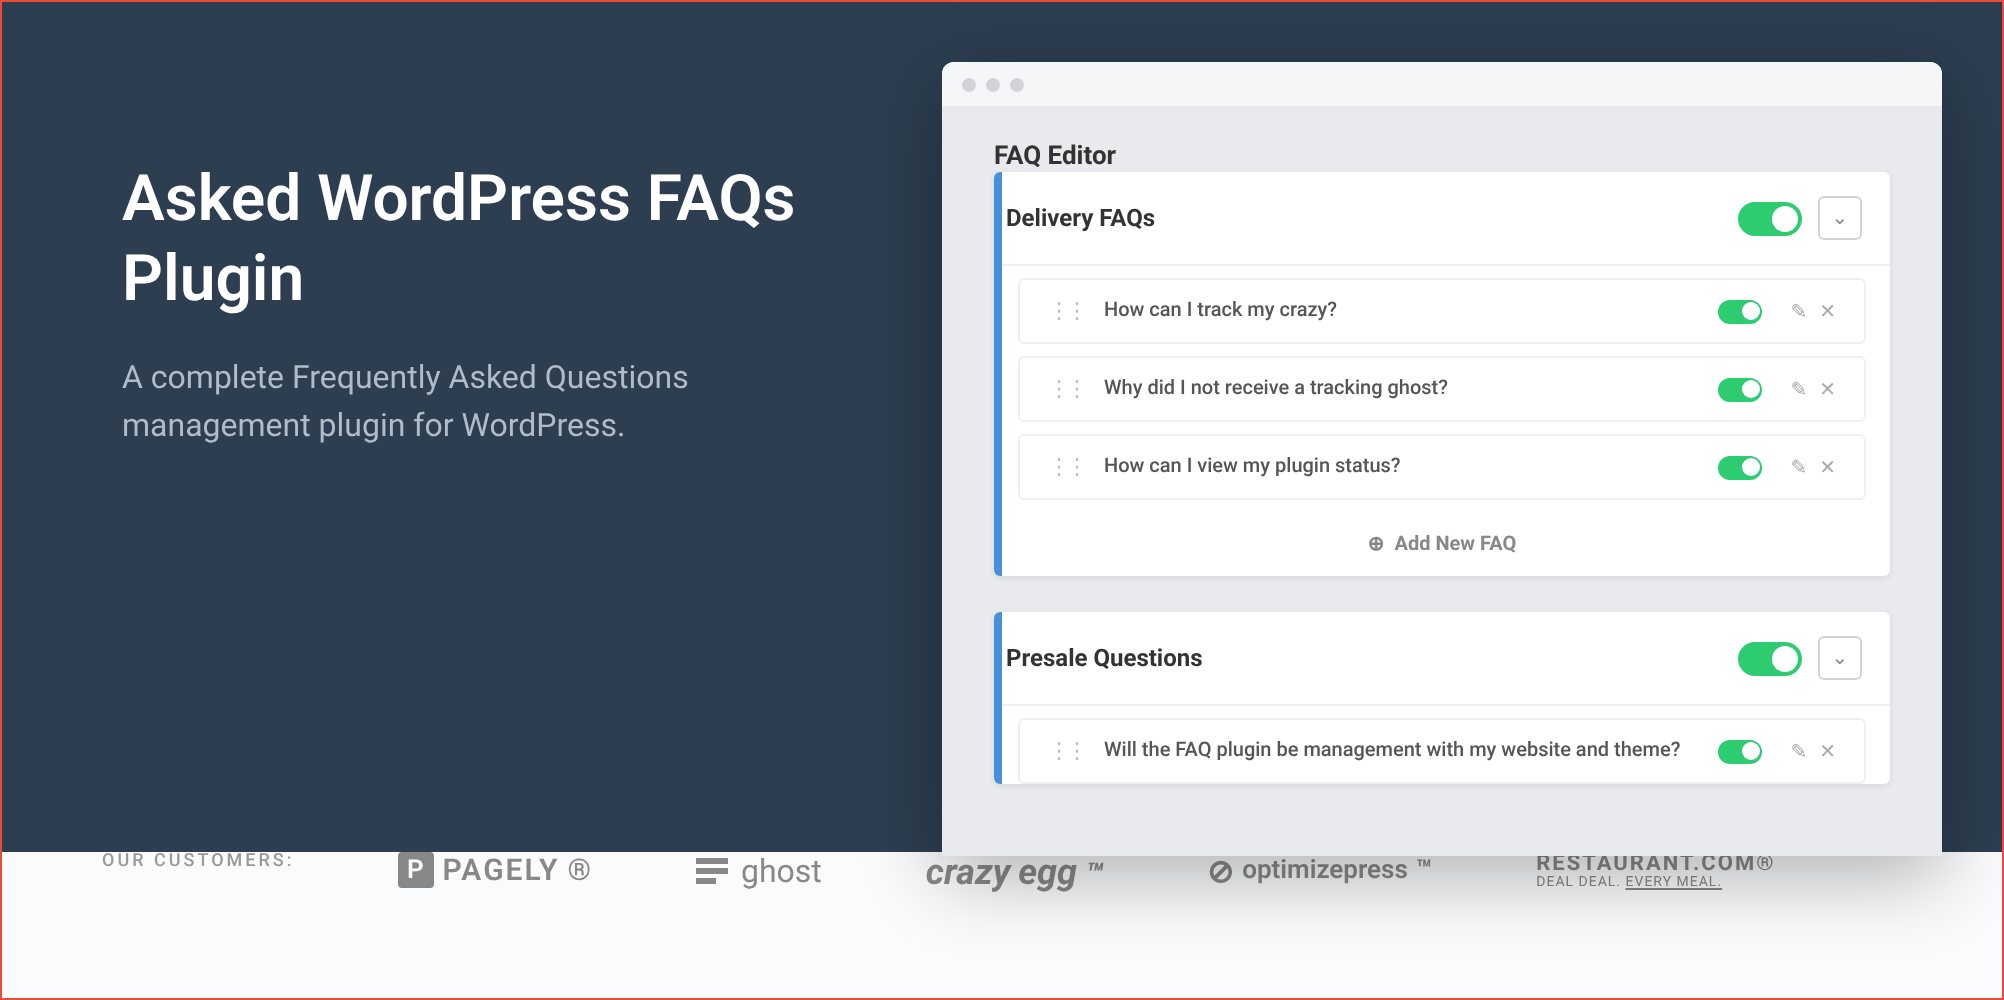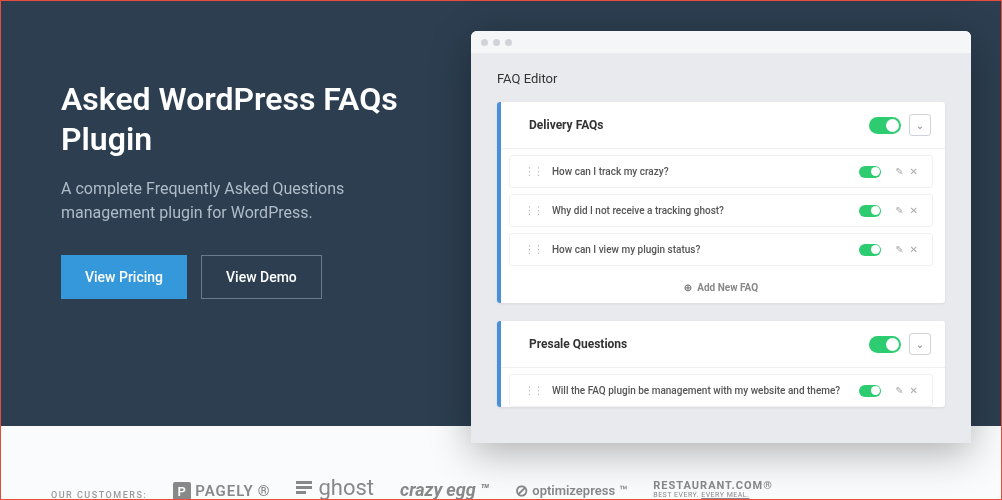--- a/index.html
+++ b/index.html
@@ -9,64 +9,60 @@
 .hero-left h1{font-size:32px;font-weight:600;line-height:1.25;margin-bottom:18px}
 .hero-left p{color:#b0bcc8;font-size:16px;line-height:1.5;margin-bottom:30px}
 .btns{display:flex;gap:14px}
 .btn{display:inline-flex;align-items:center;justify-content:center;height:44px;padding:0 24px;font-size:14px;font-weight:500;cursor:pointer;border:none}
 .btn-primary{background:#3498db;color:#fff}
 .btn-secondary{background:transparent;color:#fff;border:1px solid #6b7a8a}
 .editor{position:absolute;right:30px;top:30px;width:500px;background:#e8eaed;border-radius:6px 6px 0 0;box-shadow:0 10px 40px rgba(0,0,0,.3);overflow:hidden}
 .editor-bar{height:22px;background:#f5f6f7;display:flex;align-items:center;padding-left:10px;gap:5px}
 .dot{width:7px;height:7px;border-radius:50%;background:#d0d3d8}
 .editor-body{padding:18px 26px}
-.editor-title{font-size:13px;font-weight:400;color:#333;margin-bottom:16px}
+.editor-title{font-size:13px;font-weight:700;color:#333;}
 .group{background:#fff;border-radius:3px;box-shadow:0 1px 3px rgba(0,0,0,.08);margin-bottom:18px;position:relative}
 .group::before{content:"";position:absolute;left:0;top:0;bottom:0;width:4px;background:#4a90d9;border-radius:3px 0 0 3px}
-.group-hdr{display:flex;align-items:center;padding:12px 14px 12px 32px;border-bottom:1px solid #eef0f2}
+.group-hdr{display:flex;align-items:center;padding:12px 14px 12px 6px;border-bottom:1px solid #eef0f2}
 .group-hdr .title{font-size:12px;font-weight:700;color:#333;flex:1}
 .toggle{width:32px;height:17px;background:#2ecc71;border-radius:9px;position:relative;margin-right:8px}
 .toggle::after{content:"";position:absolute;width:13px;height:13px;background:#fff;border-radius:50%;top:2px;right:2px}
 .exp{width:22px;height:22px;border:1px solid #d0d3d8;border-radius:3px;display:flex;align-items:center;justify-content:center;font-size:10px;color:#888}
 .row{display:flex;align-items:center;padding:9px 14px 9px 14px;margin:6px 12px;background:#fff;border:1px solid #eef0f2;border-radius:3px;font-size:10px}
 .handle{color:#bbb;margin-right:10px;font-size:11px;letter-spacing:-2px}
 .row .q{flex:1;color:#555;font-weight:500}
 .mini-toggle{width:22px;height:12px;background:#2ecc71;border-radius:6px;position:relative;margin-right:8px}
 .mini-toggle::after{content:"";position:absolute;width:9px;height:9px;background:#fff;border-radius:50%;top:1.5px;right:1.5px}
 .row .edit,.row .del{color:#aaa;margin-left:6px;cursor:pointer;font-size:10px}
 .add{text-align:center;padding:10px;color:#888;font-size:10px;font-weight:700}
 .add::before{content:"⊕";margin-right:5px}
-.customers{height:74px;background:#fafbfc;display:flex;align-items:flex-end;padding:0 50px;gap:26px}
+.customers{height:74px;background:#fafbfc;display:flex;align-items:flex-start;padding:0 50px;gap:52px}
 .cust-label{font-size:9px;letter-spacing:1.5px;color:#999;font-weight:500}
 .logo{color:#888;font-weight:600;display:flex;align-items:center;gap:4px}
 .logo.pagely{font-size:15px;letter-spacing:1px}
 .logo.pagely .p{display:inline-flex;width:18px;height:18px;background:#888;color:#fafbfc;align-items:center;justify-content:center;font-size:13px;border-radius:2px}
-.logo.ghost{font-size:22px;font-weight:400}
+.logo.ghost{font-size:16px;font-weight:400}
 .logo.ghost .bars{display:inline-flex;flex-direction:column;gap:2px;margin-right:2px}
 .logo.ghost .bars span{width:16px;height:3px;background:#888;display:block}
 .logo.ghost .bars span:last-child{width:10px}
 .logo.crazy{font-size:18px;font-style:italic;font-weight:700}
 .logo.crazy .thin{font-weight:700}
 .logo.opt{font-size:13px}
 .logo.opt .o{font-size:16px}
 .logo.rest{font-size:11px;font-weight:700;letter-spacing:1px;line-height:1.1;text-align:left}
 .logo.rest .sub{font-size:7px;font-weight:400;letter-spacing:0.5px}
 .logo.rest .u{text-decoration:underline}
 </style>
 </head>
 <body>
 
 <div class="hero">
   <div class="hero-left">
     <h1>Asked WordPress FAQs Plugin</h1>
     <p>A complete Frequently Asked Questions management plugin for WordPress.</p>
-    <div class="btns">
-      <button class="btn btn-primary">View Pricing</button>
-      <button class="btn btn-secondary">View Demo</button>
-    </div>
   </div>
 
   <div class="editor">
     <div class="editor-bar">
       <div class="dot"></div>
       <div class="dot"></div>
       <div class="dot"></div>
     </div>
     <div class="editor-body">
       <div class="editor-title">FAQ Editor</div>
@@ -135,15 +131,15 @@
       </span>
       <span>ghost</span>
     </span>
   <span class="logo crazy">
       <span>crazy</span>
       <span class="thin">egg</span>
       <sub>™</sub>
     </span>
   <span class="logo opt"><span class="o">⊘</span><span>optimizepress</span>™</span>
   <span class="logo rest">
-      <div><span>RESTAURANT.COM</span>®<div class="sub"><span>BEST EVERY. </span><span class="u">EVERY MEAL.</span></div></div>
+      <div><span>RESTAURANT.COM</span>®<div class="sub"><span>DEAL DEAL. </span><span class="u">EVERY MEAL.</span></div></div>
     </span>
 </div>
 
 </body></html>

